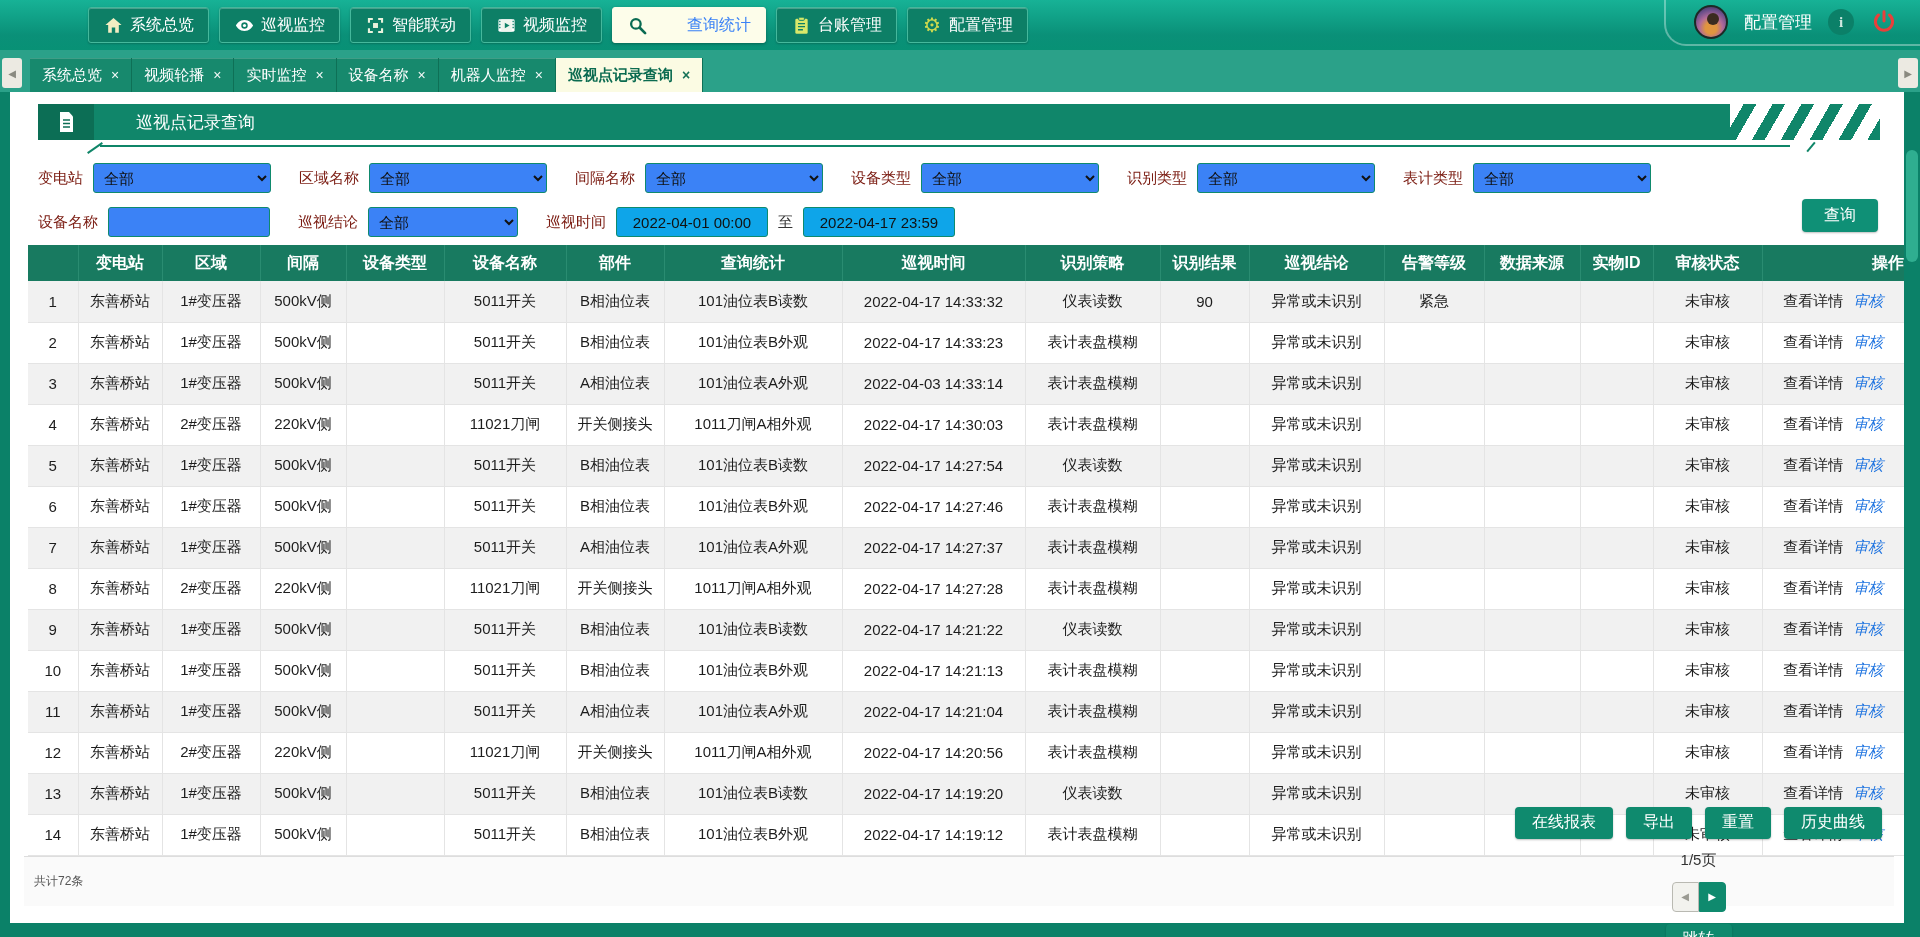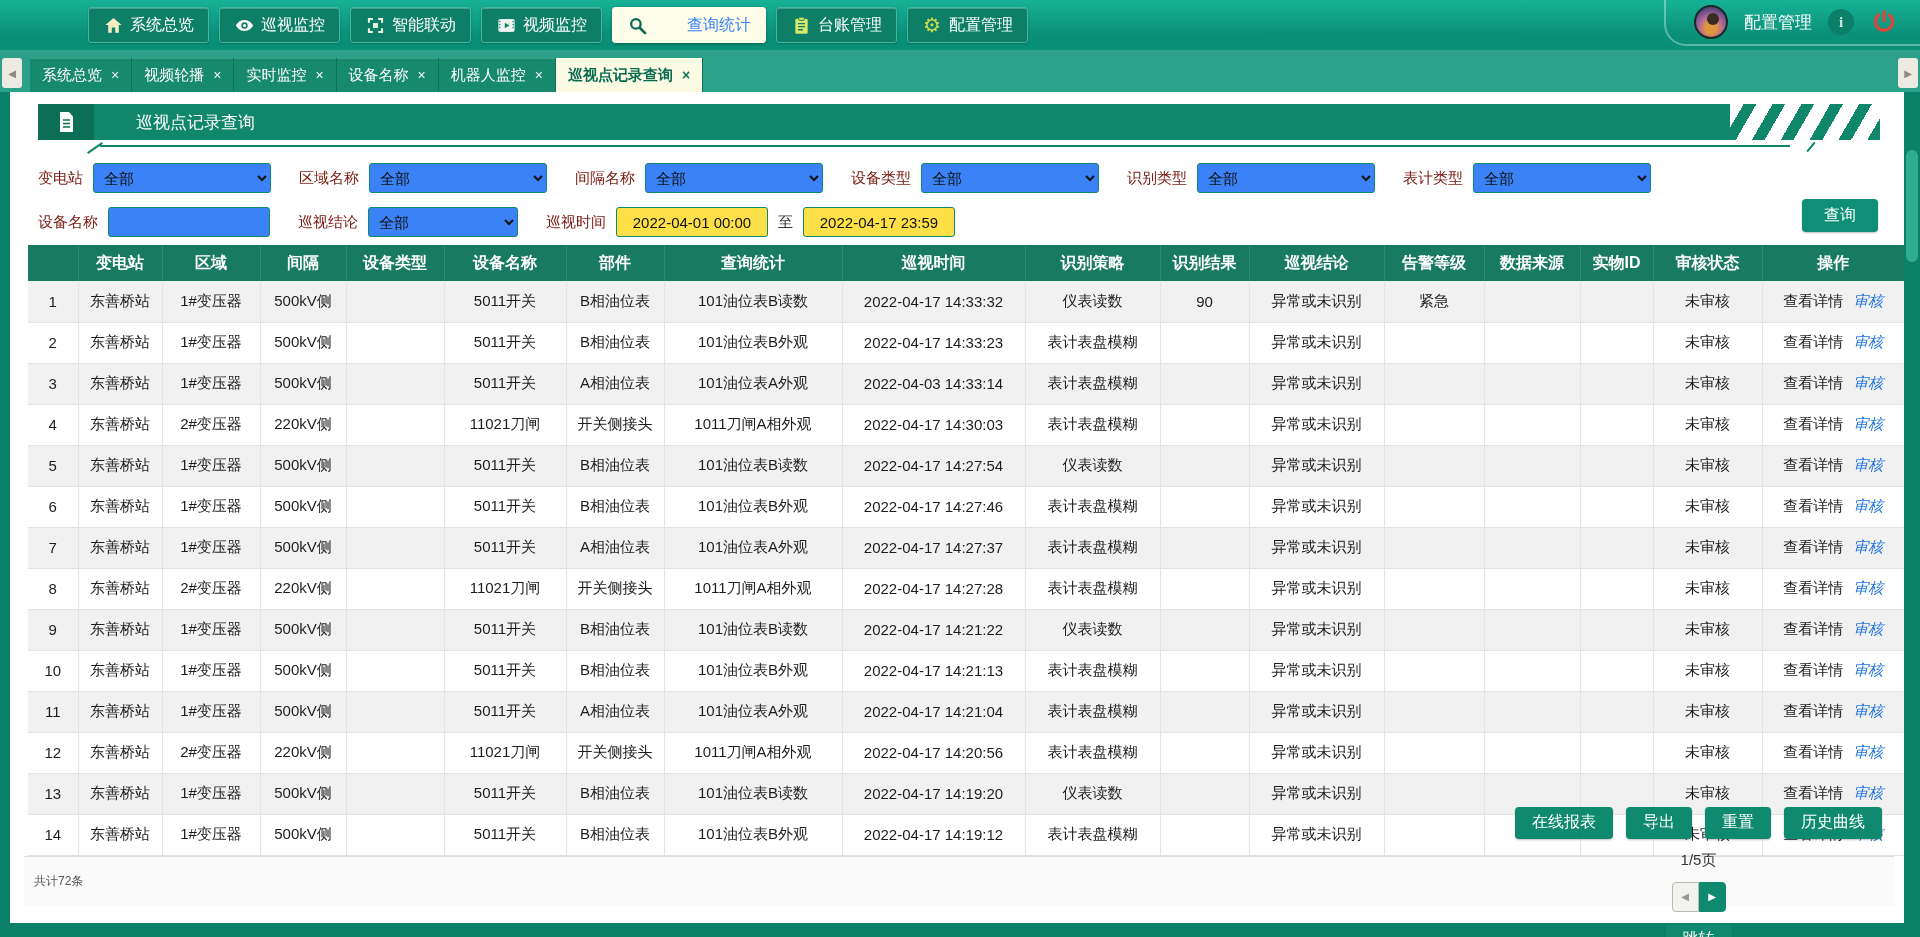--- a/index.html
+++ b/index.html
@@ -52,28 +52,28 @@
   .filters { padding:16px 6px 8px 14px; position:relative; flex:0 0 auto; }
   .frow { display:flex; align-items:center; }
   .frow + .frow { margin-top:14px; }
   .fitem { display:flex; align-items:center; margin-right:28px; }
   .flabel { color:#7a1a10; font-size:15px; margin-right:10px; white-space:nowrap; }
   .fsep { color:#333; font-size:15px; margin:0 10px; }
   select.fctl, input.fctl { height:30px; border:1.5px solid #0f8a6d; border-radius:3px; font-size:15px; color:#111; padding:0 6px; background:#3b82f6; font-family:inherit; outline:none; }
   select.fctl { width:178px; }
   select.fctl.narrow { width:150px; }
   input.ftext { width:162px; }
-  input.fdate { width:152px; background:#fde047; text-align:center; }
+  input.fdate { width:152px; background:#0ea5e9; text-align:center; }
   .query-btn { position:absolute; right:16px; top:52px; width:76px; height:33px; background:#0f9076; color:#fff; font-size:16px; border:none; border-radius:4px; cursor:pointer; box-shadow:0 1px 2px rgba(0,0,0,.25); }
 
   
   .table-wrap { flex:0 0 auto; padding:0 2px 0 4px; }
   table.grid { width:100%; border-collapse:collapse; table-layout:fixed; }
   table.grid th { background:#187a60; color:#fff; font-size:16px; font-weight:bold; height:36px; border-right:1px solid #2a8c71; white-space:nowrap; overflow:hidden; }
-  table.grid th:last-child { border-right:none; }
+  table.grid th:last-child { border-right:none;text-align:right; }
   table.grid td { height:41px; text-align:center; font-size:15px; color:#1d1d1d; border-right:1px solid #e4e4e4; border-bottom:1px solid #e4e4e4; white-space:nowrap; overflow:hidden; }
   table.grid td:last-child { border-right:none; }
   table.grid tr.odd td { background:#f1f1f1; }
   table.grid tr.even td { background:#ffffff; }
   .op-detail { color:#1d1d1d; cursor:pointer; margin-right:10px; }
   .op-audit { color:#1f74e0; cursor:pointer;font-style:italic; }
 
   
   .tfooter { margin-top:0; height:50px; background:#fafafa; border-top:1px solid #ddd; display:flex; align-items:center; padding:0 12px 0 10px; flex:0 0 auto; }
   .total-text { color:#555; font-size:12px; }

